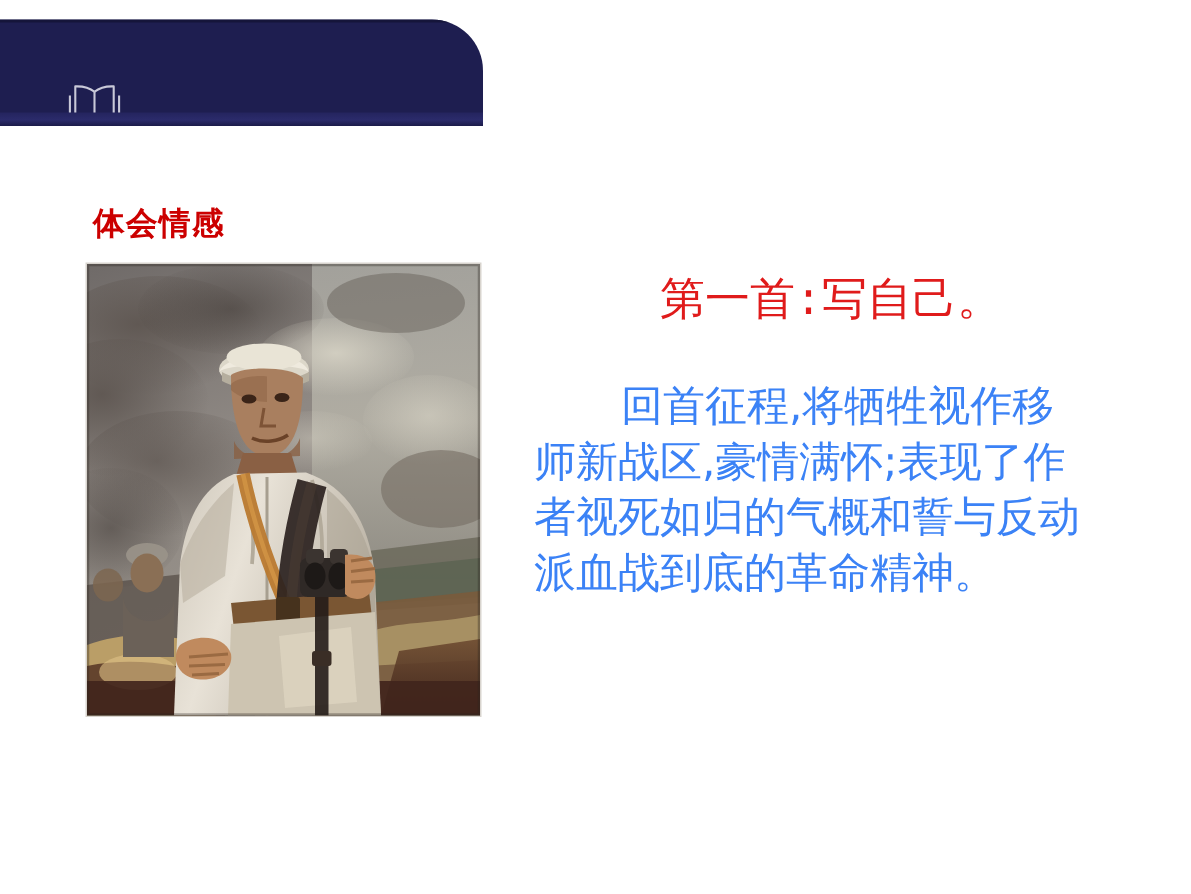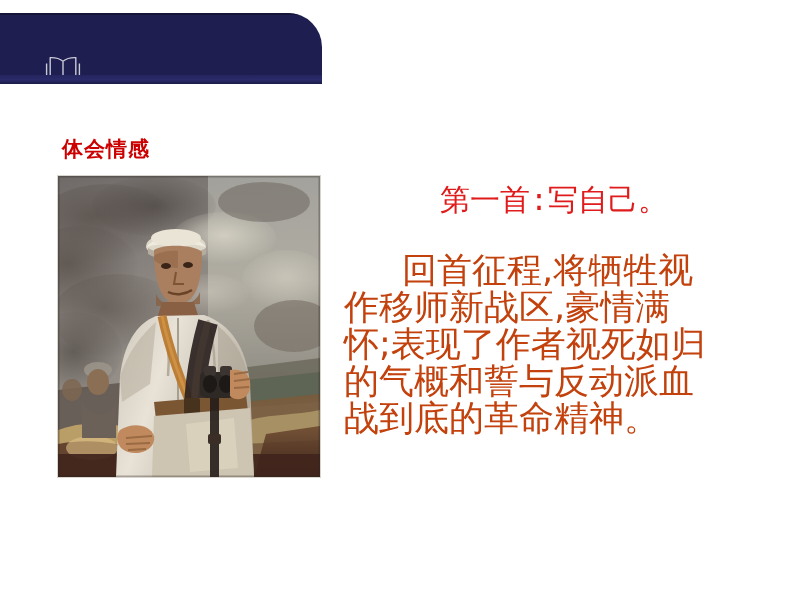--- a/index.html
+++ b/index.html
@@ -104,27 +104,27 @@
     left: 440px;
     top: 182px;
     font-family: Liberation Mono, monospace;
     font-size: 30px;
     line-height: 40px;
     color: #e01b1b;
     white-space: nowrap;
   }
   .body-paragraph {
     position: absolute;
-    left: 344px;
+    left: 356px;
     top: 252px;
     width: 366px;
     font-family: "DejaVu Sans", "Liberation Sans", sans-serif;
-    font-size: 35px;
+    font-size: 28px;
     line-height: 37px;
-    color: #c2410c;
+    color: #3b82f6;
     text-indent: 58px;
     letter-spacing: 0px;
     word-break: break-all;
   }
 </style>
 </head>
 <body>
 
 <div class="banner">
   <div class="banner-topline"></div>

